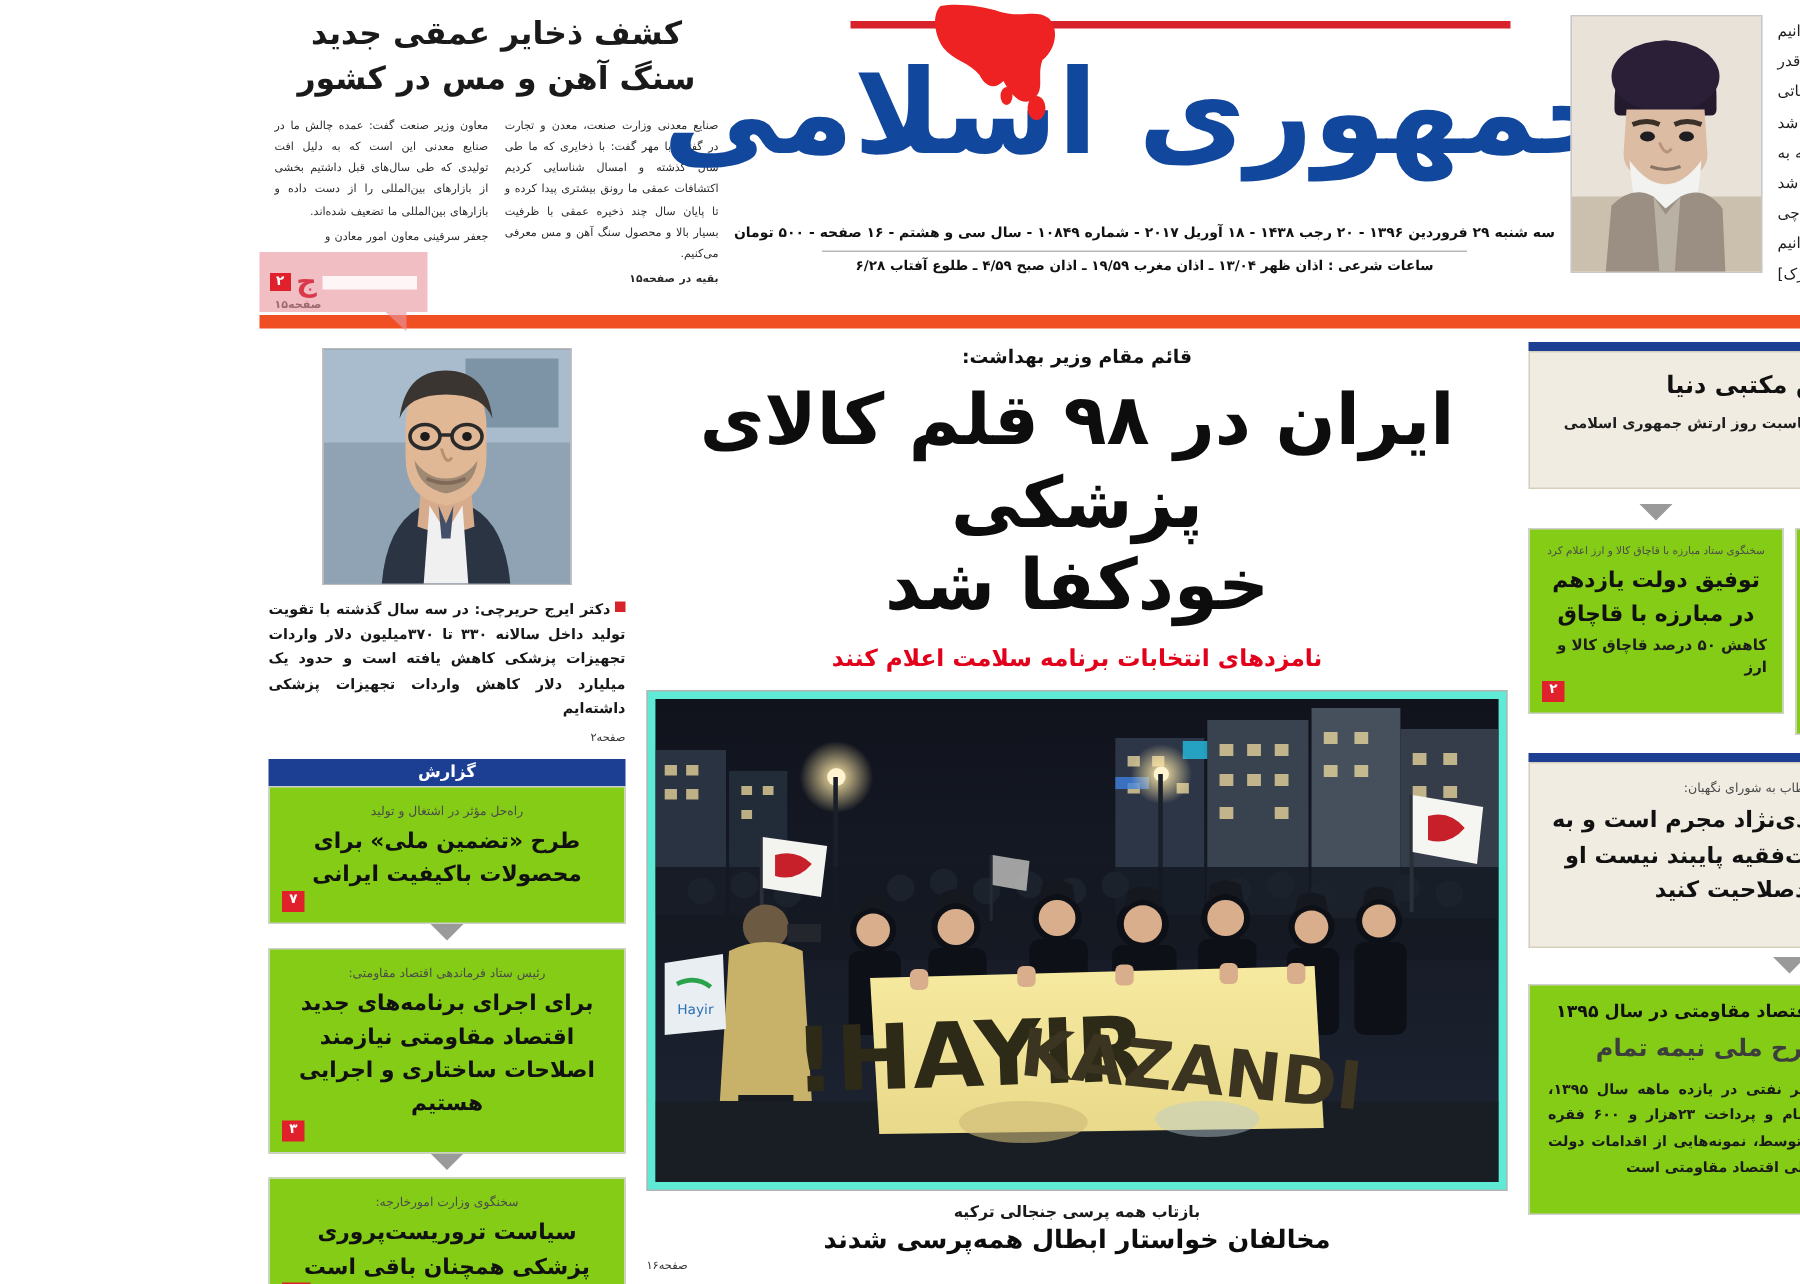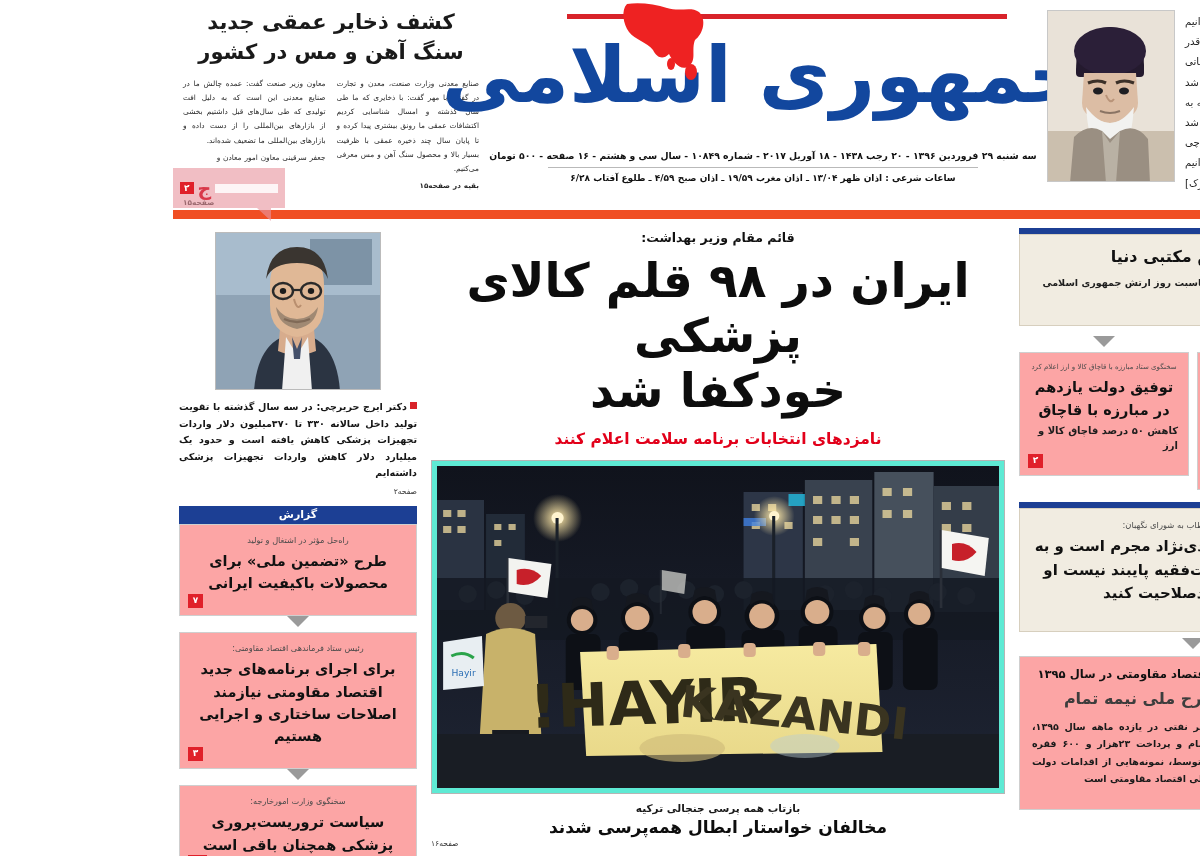--- a/index.html
+++ b/index.html
@@ -95,21 +95,21 @@
     display: flex; flex-direction: row-reverse;
   }
 
   
   .rail-right { width: 252px; padding: 0 8px 0 6px; }
   .rail-left  { width: 362px; padding: 0 6px 0 8px; }
   .center     { flex: 1; padding: 0 6px; }
 
   
   .card {
-    border: 1px solid #cfcfcf; background: #fca5a5; position: relative;
+    border: 1px solid #cfcfcf; background: #84cc16; position: relative;
     padding: 9px 10px 11px;
   }
   .card.beige { background: #f1ece1; border-color: #d7cfbe; }
   .card-topbar { height: 6px; background: #1c3f94; }
   .card-kicker {
     font-size: 8.2px; color: #4a4a4a; text-align: center; line-height: 1.5;
     margin-bottom: 4px; font-weight: normal;
   }
   .card-title {
     font-size: 14.5px; font-weight: bold; line-height: 1.55; text-align: center;

